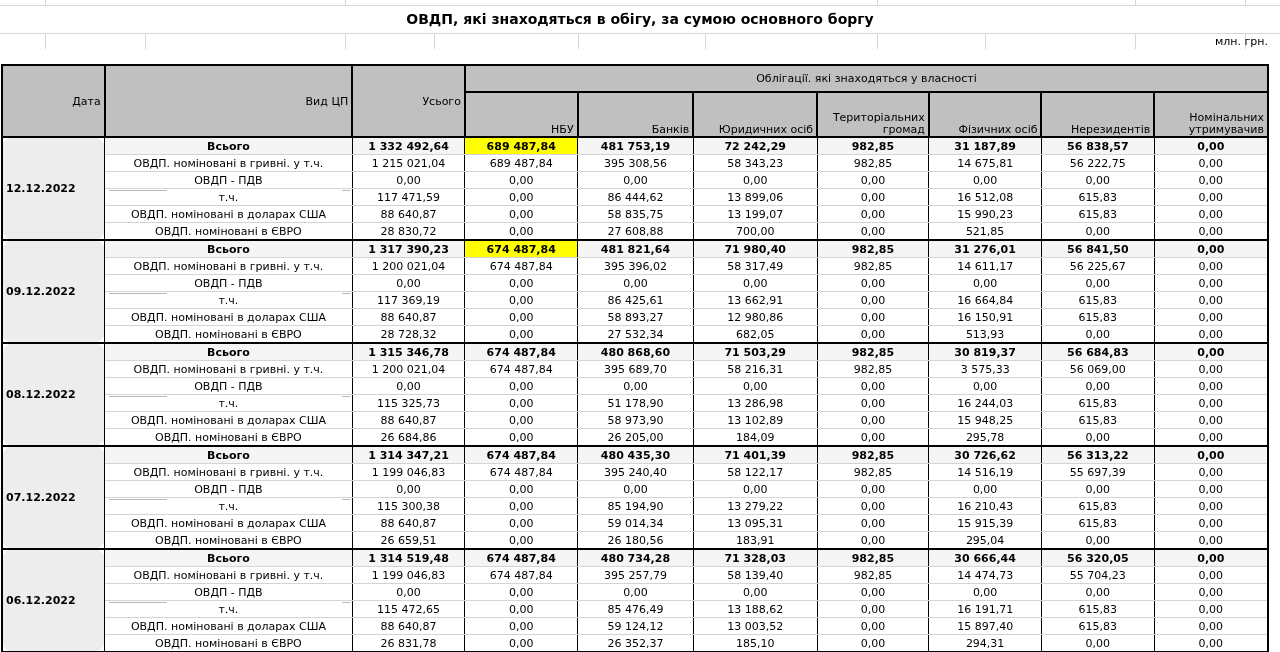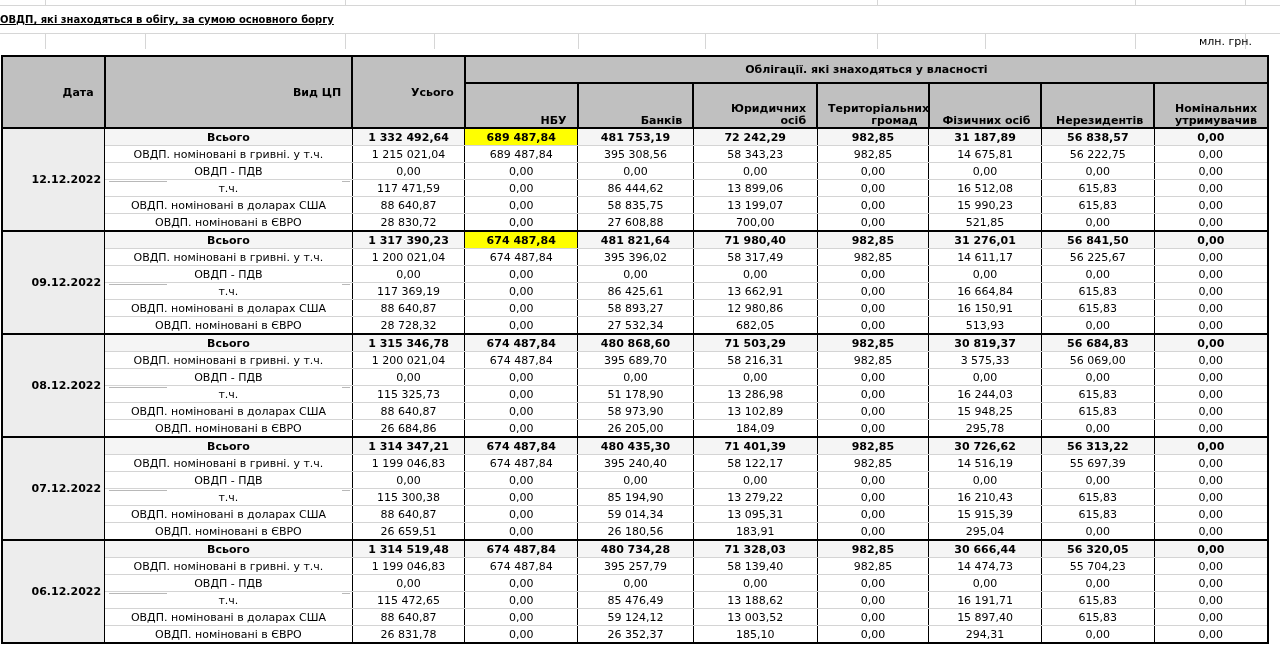--- a/index.html
+++ b/index.html
@@ -14,72 +14,73 @@
     border-bottom:1px solid #d6d6d6;
     background-image:
       linear-gradient(#d6d6d6,#d6d6d6),linear-gradient(#d6d6d6,#d6d6d6),
       linear-gradient(#d6d6d6,#d6d6d6),linear-gradient(#d6d6d6,#d6d6d6),
       linear-gradient(#d6d6d6,#d6d6d6);
     background-repeat:no-repeat;
     background-size:1px 5px;
     background-position:45px 0,345px 0,877px 0,1135px 0,1245px 0;
   }
   .title-band{
-    height:27px;line-height:27px;
-    font-size:10px;font-weight:bold;text-decoration:underline;
+    height:27px;line-height:27px;text-align:center;
+    font-size:14px;font-weight:bold;
   }
   .strip2{
-    height:22px;line-height:15px;
+    height:31px;line-height:15px;
     border-top:1px solid #d6d6d6;
     background-image:
       linear-gradient(#d6d6d6,#d6d6d6),linear-gradient(#d6d6d6,#d6d6d6),
       linear-gradient(#d6d6d6,#d6d6d6),linear-gradient(#d6d6d6,#d6d6d6),
       linear-gradient(#d6d6d6,#d6d6d6),linear-gradient(#d6d6d6,#d6d6d6),
       linear-gradient(#d6d6d6,#d6d6d6),linear-gradient(#d6d6d6,#d6d6d6),
       linear-gradient(#d6d6d6,#d6d6d6),linear-gradient(#d6d6d6,#d6d6d6);
     background-repeat:no-repeat;
     background-size:1px 15px;
     background-position:45px 0,145px 0,345px 0,434px 0,578px 0,705px 0,877px 0,985px 0,1135px 0,1245px 0;
     text-align:right;
     font-size:11px;
-    padding-right:28px;
+    padding-right:12px;
     box-sizing:border-box;
   }
   
   table.bonds{
     border-collapse:collapse;
     table-layout:fixed;
     margin-left:1px;
     width:1268px;
     font-size:11px;
   }
   table.bonds th{
     background:#c0c0c0;
     border:2px solid #000;
-    font-weight:bold;
-    padding:0 10px;
+    font-weight:normal;
+    padding:0 3px;
     font-size:11px;
   }
   th.rowspan-head{vertical-align:middle;text-align:right;}
   th.group-head{height:25px;vertical-align:middle;text-align:center;}
   th.owner-head{height:43px;vertical-align:bottom;text-align:right;padding-bottom:3px;line-height:12px;}
   table.bonds td{
     border-left:1px solid #000;
     border-right:1px solid #000;
     border-bottom:1px solid #d4d4d4;
     height:16px;
     padding:0 3px;
     white-space:nowrap;
     overflow:hidden;
   }
   td.date-cell{
     background:#ededed;
-    text-align:right;
+    text-align:left;
     vertical-align:middle;
     border-bottom:1px solid #000;
+    border-radius:12px;
   }
   td.label-cell{text-align:center;}
   td.num-cell{text-align:center;}
   tr.total-row td{
     font-weight:bold;
     border-top:2px solid #000;
     background:#f5f5f5;
   }
   tr.total-row td.date-cell{background:#ededed;}
   tbody{border-bottom:2px solid #000;}

